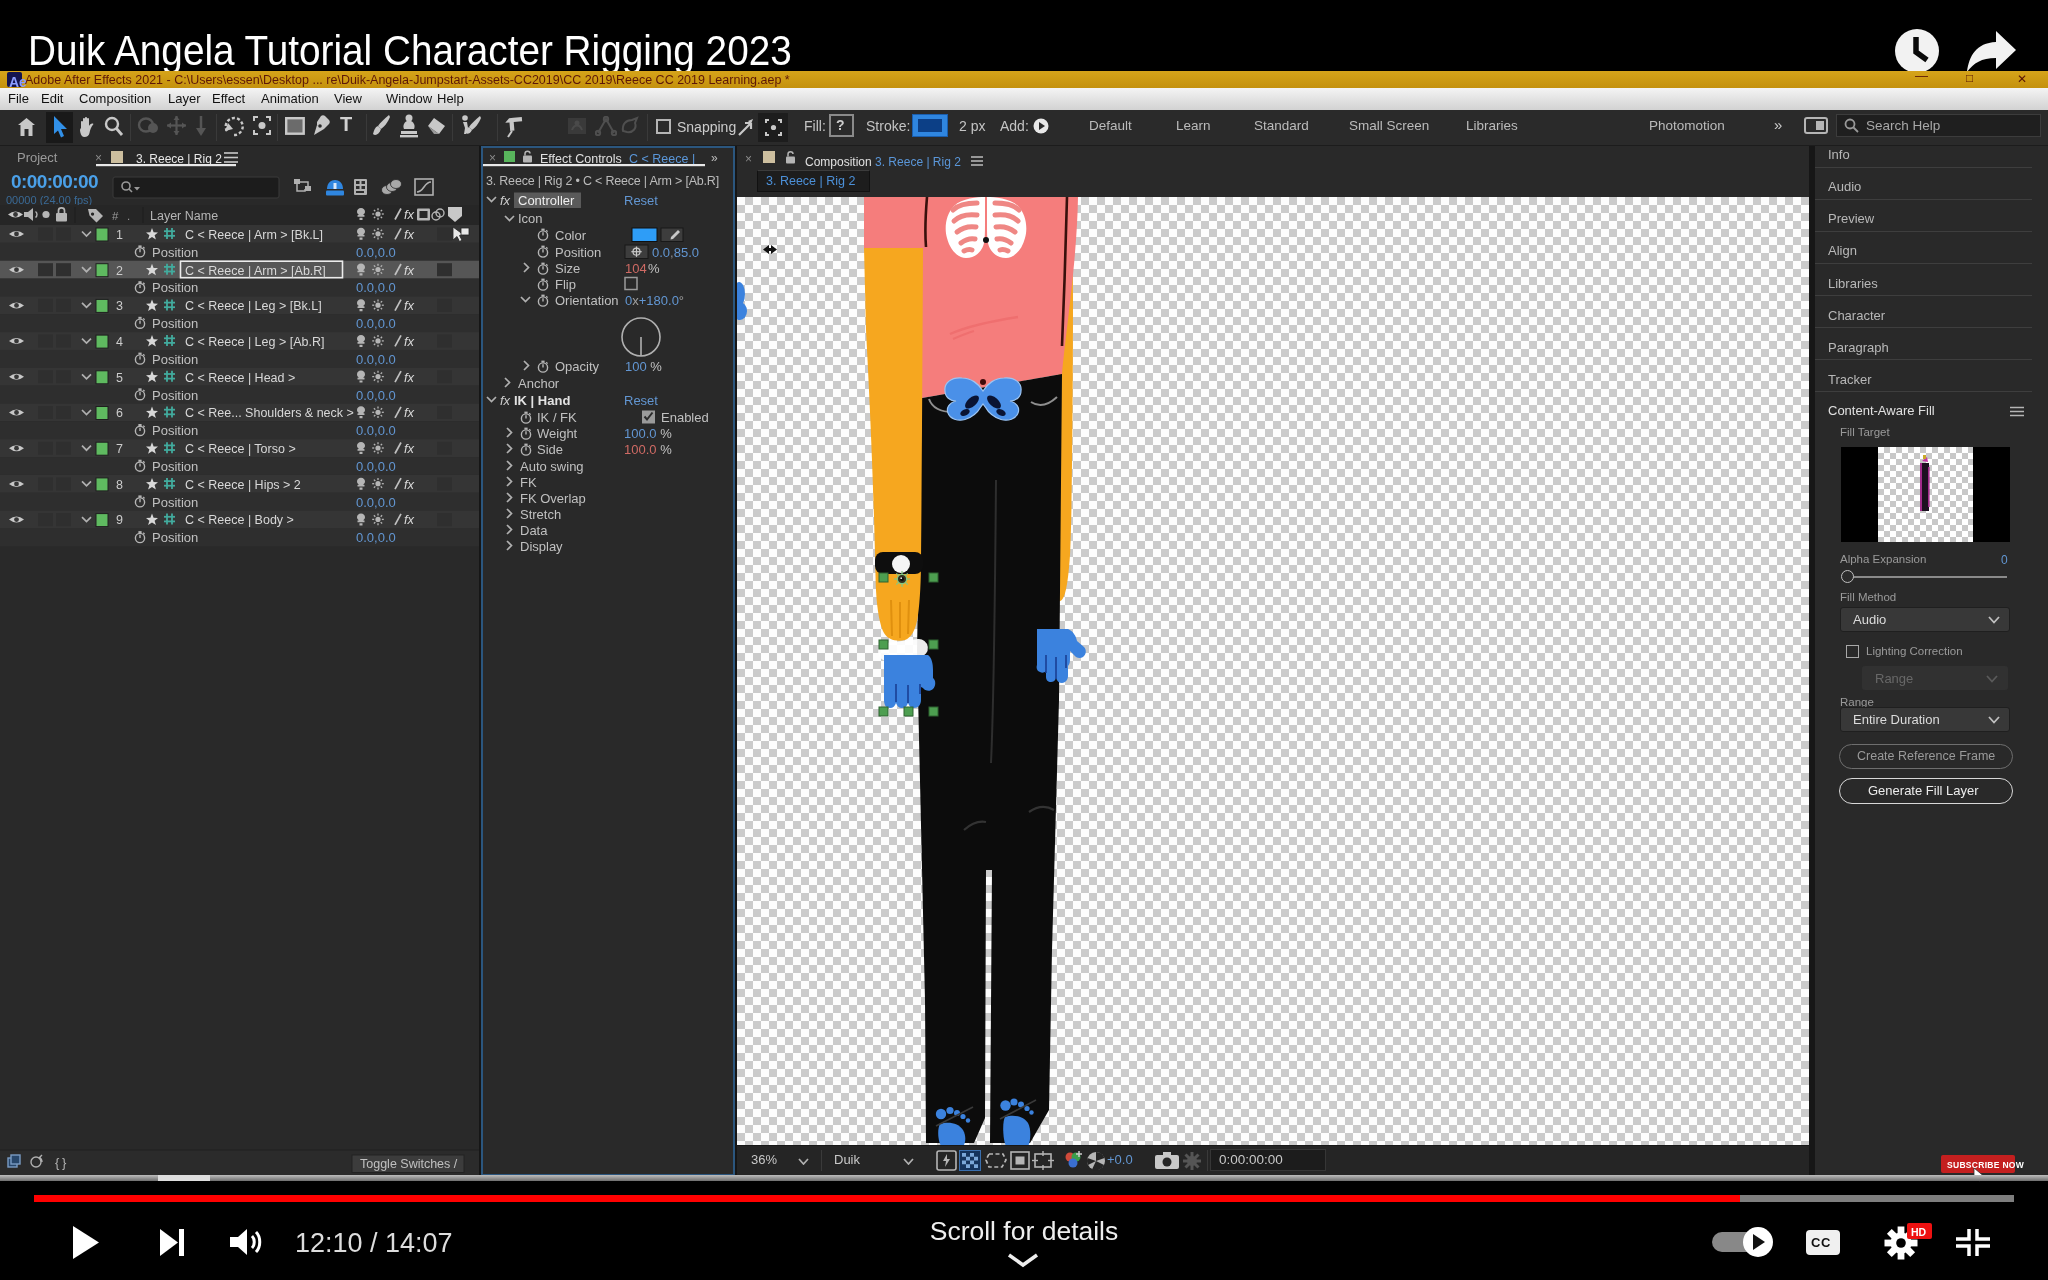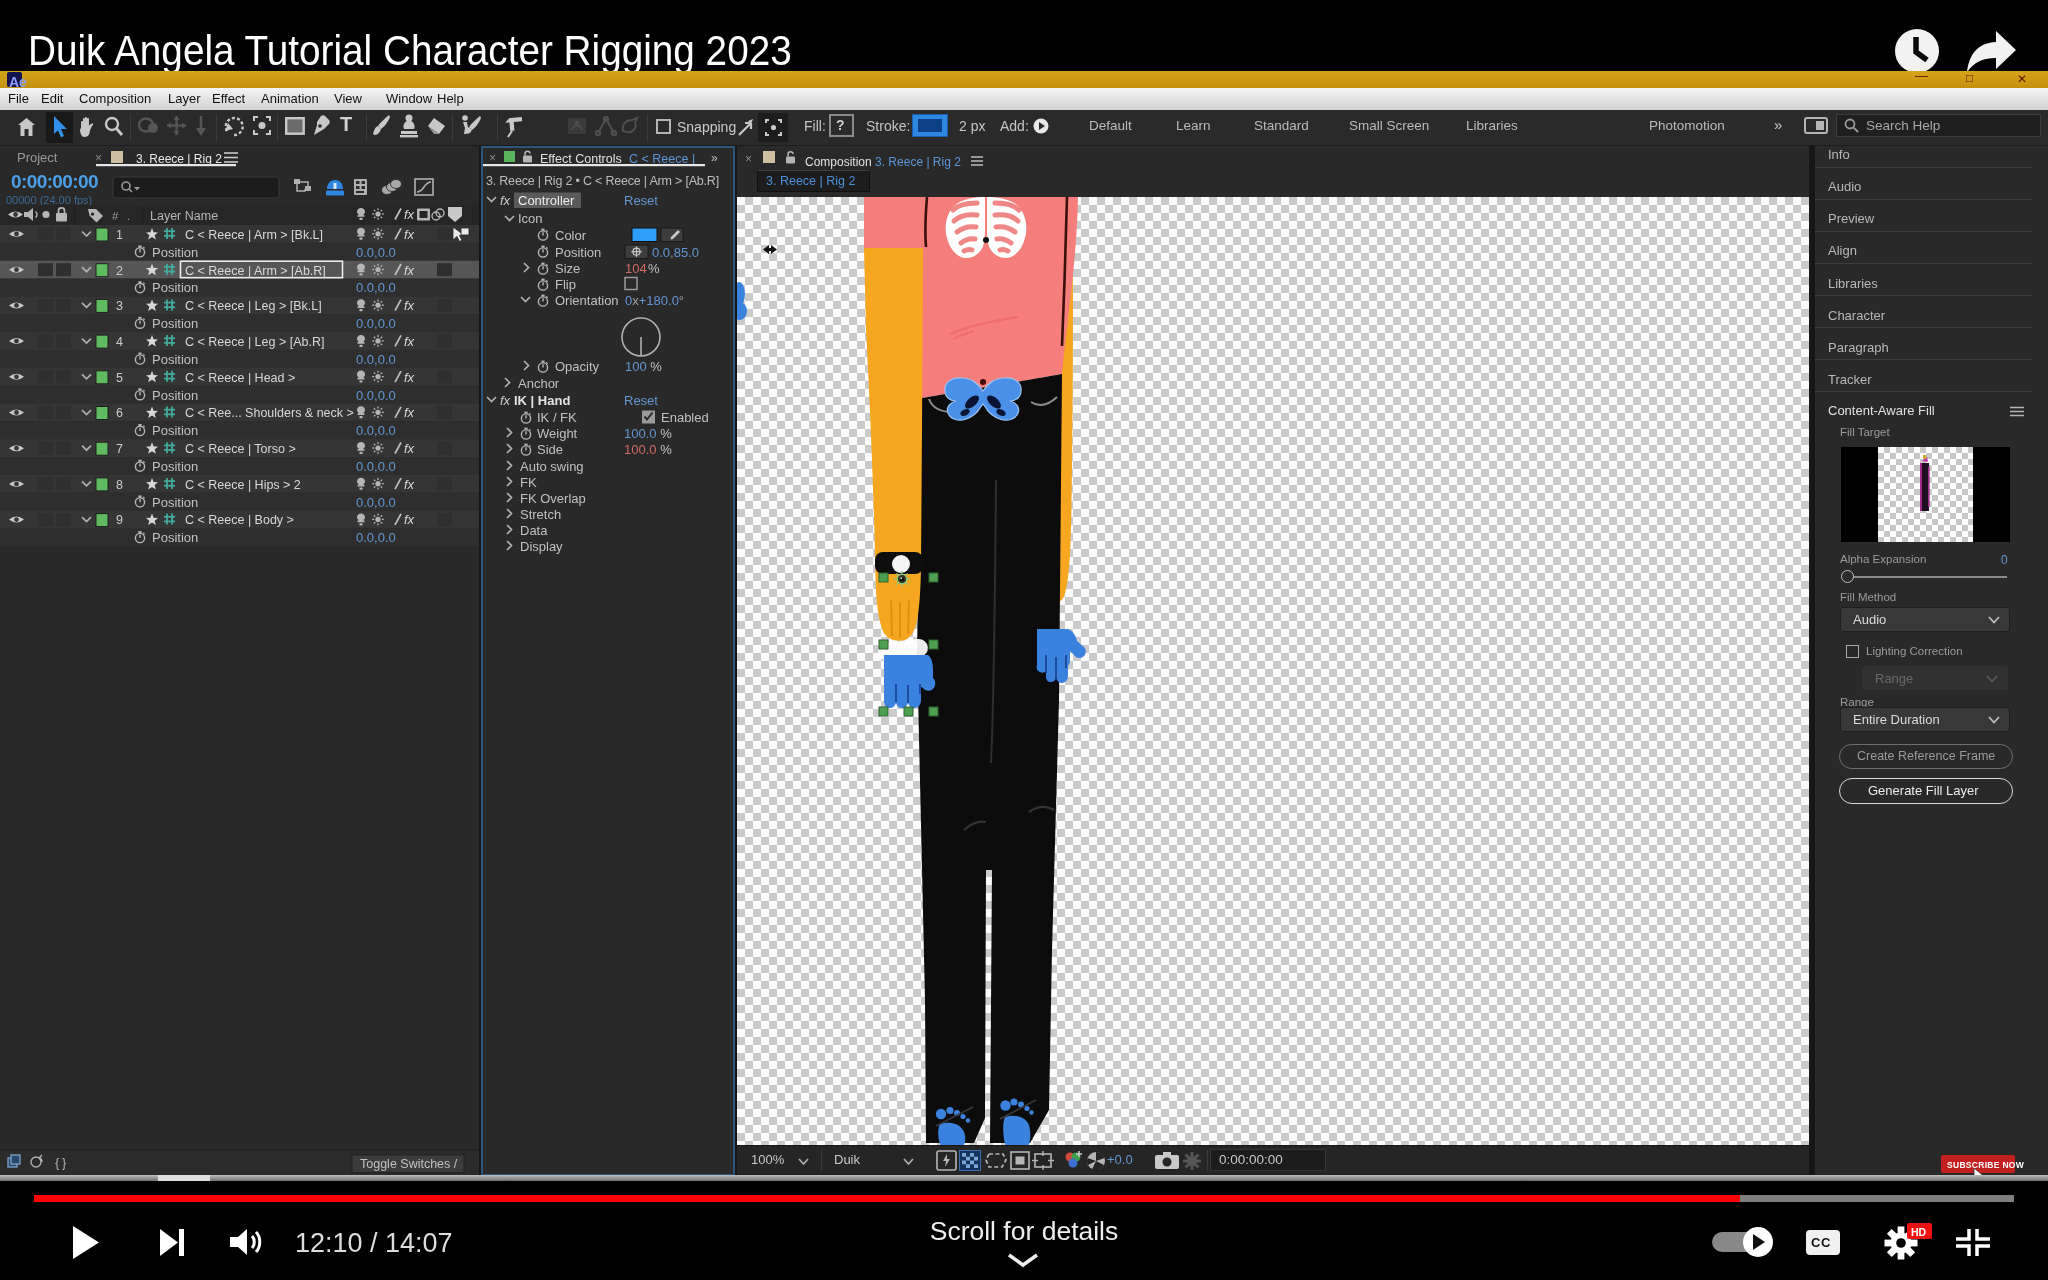--- a/index.html
+++ b/index.html
@@ -18,20 +18,21 @@
  <circle cx="23" cy="23" r="22" fill="#f2f2f2"></circle>
  <path d="M22 9 L22 24 L33 32" stroke="#0a0a0a" stroke-width="5.5" fill="none"></path>
 </svg>
 <svg class="ab" style="left:1966px;top:30px;" width="52" height="44" viewBox="0 0 52 44">
  <path d="M30 1 L50 20 L30 39 L30 28 C15 28 8 33 1 42 C3 26 10 13 30 12 Z" fill="#f2f2f2"></path>
 </svg>
 
 <div class="ab" style="left:0;top:71px;width:2048px;height:17px;background:linear-gradient(#d6a41a,#c4910d);"></div>
 <div class="ab" style="left:7px;top:72px;width:15px;height:15px;background:#13134f;border-radius:2px;"></div>
 <div class="t" style="left:9px;top:74px;font-size:14px;color:#8c9eff;font-weight:bold;">Ae</div>
+<div class="t" style="left:25px;top:73px;font-size:12.5px;color:#5d1708;">Adobe After Effects 2021 - C:\Users\essen\Desktop ... re\Duik-Angela-Jumpstart-Assets-CC2019\CC 2019\Reece CC 2019 Learning.aep *</div>
 <div class="t" style="left:1915px;top:68px;font-size:13px;color:#5a1505;">—</div>
 <div class="t" style="left:1966px;top:71px;font-size:12px;color:#5a1505;">□</div>
 <div class="t" style="left:2017px;top:72px;font-size:12px;color:#5a1505;">✕</div>
 
 <div class="ab" style="left:0;top:88px;width:2048px;height:22px;background:linear-gradient(#f4f4f4,#d2d2d2);"></div>
 <div class="t" style="left:8px;top:91px;font-size:13px;color:#111;">File</div>
 <div class="t" style="left:41px;top:91px;font-size:13px;color:#111;">Edit</div>
 <div class="t" style="left:79px;top:91px;font-size:13px;color:#111;">Composition</div>
 <div class="t" style="left:168px;top:91px;font-size:13px;color:#111;">Layer</div>
 <div class="t" style="left:212px;top:91px;font-size:13px;color:#111;">Effect</div>
@@ -694,21 +695,21 @@
         <line x1="1056" y1="657" x2="1056" y2="679"></line>
         <line x1="1066" y1="655" x2="1066" y2="668"></line>
       </g>
 
 <g transform="translate(763,243)">
         <path d="M0 6.5 L6 2 V5 H8 V2 L14 6.5 L8 11 V8 H6 V11 Z" fill="#111"></path>
       </g>
 </svg>
 
 <div class="ab" style="left:737px;top:1145px;width:1072px;height:31px;background:#252525;border-top:1px solid #181818;box-sizing:border-box;"></div>
-<div class="t" style="left:751px;top:1152px;font-size:13px;color:#c8c8c8;">100%</div>
+<div class="t" style="left:751px;top:1152px;font-size:13px;color:#c8c8c8;">36%</div>
 <svg class="ab" style="left:798px;top:1158px;" width="11" height="7" viewBox="0 0 11 7">
       <path d="M1 1 L5.5 6 L10 1" stroke="#b0b0b0" stroke-width="1.7" fill="none"></path>
     </svg>
 <div class="ab" style="left:821px;top:1150px;width:1px;height:21px;background:#3a3a3a;"></div>
 <div class="t" style="left:834px;top:1152px;font-size:13px;color:#c8c8c8;">Duik</div>
 <svg class="ab" style="left:903px;top:1158px;" width="11" height="7" viewBox="0 0 11 7">
       <path d="M1 1 L5.5 6 L10 1" stroke="#b0b0b0" stroke-width="1.7" fill="none"></path>
     </svg>
 <svg class="ab" style="left:936px;top:1150px;" width="21" height="21" viewBox="0 0 21 21">
       <rect x="1" y="1" width="19" height="19" rx="2" stroke="#b5b5b5" stroke-width="1.6" fill="none"></rect>

